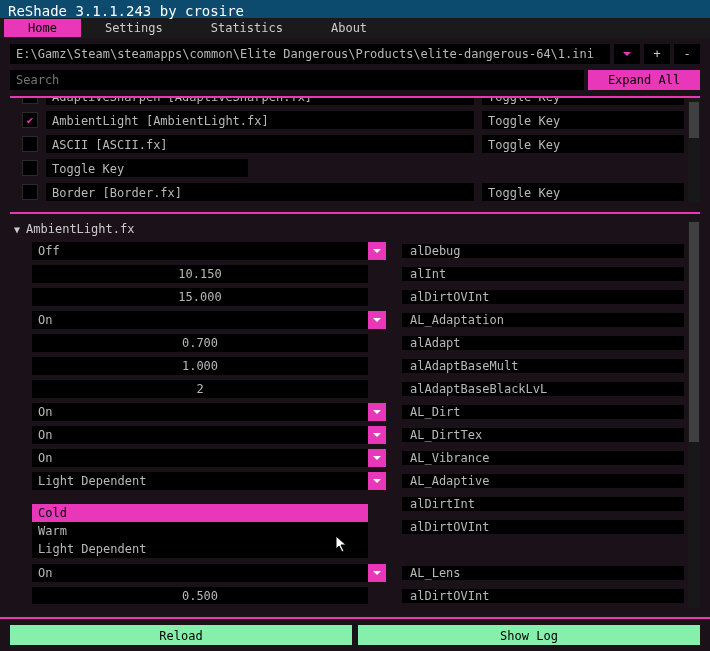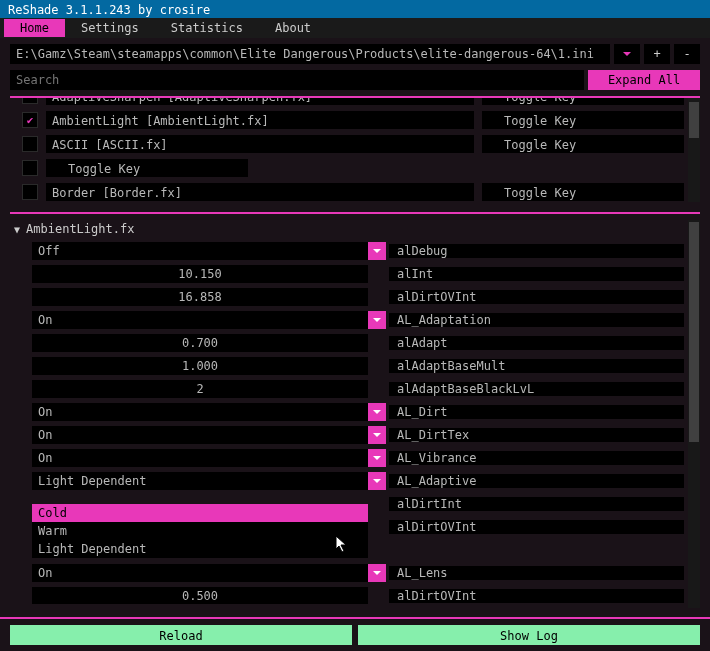--- a/index.html
+++ b/index.html
@@ -1,47 +1,47 @@
 <!DOCTYPE html>
 <html><head>
 <meta charset="utf-8">
 <style>
 * { box-sizing: border-box; margin: 0; padding: 0; font-family: "Lucida Console", Monaco, monospace; font-size: 12px; }
 body { background: #1a1218; color: #ccc; width: 710px; height: 651px; overflow: hidden; position: relative; }
 .window { position: relative; width: 100%; height: 100%; }
-.titlebar { background: #0369a1; color: #fff; padding: 3px 8px; font-size: 12px; height: 18px; }
+.titlebar { background: #0c4a6e; color: #fff; padding: 3px 8px; font-size: 14px; height: 18px; }
 .menubar { background: #1a1a1a; display: flex; height: 20px; align-items: center; padding: 0 4px; }
-.menuitem { color: #ccc; padding: 2px 16px; cursor: pointer; }
+.menuitem { color: #ccc; padding: 2px 24px; cursor: pointer; }
 .menuitem.active { background: #e838b9; color: #000; }
 .pathrow { display: flex; gap: 4px; padding: 6px 10px; }
 .pathinput { flex: 1; background: #000; color: #b8b8b8; border: none; padding: 4px 6px; height: 20px; }
 .sqbtn { width: 26px; height: 20px; background: #000; color: #ccc; display: flex; align-items: center; justify-content: center; cursor: pointer; }
 .sqbtn.tri svg { fill: #e838b9; }
 .searchrow { display: flex; gap: 4px; padding: 0 10px 6px 10px; }
 .searchinput { flex: 1; background: #000; color: #b8b8b8; border: none; padding: 4px 6px; height: 20px; }
 .expandbtn { width: 112px; height: 20px; background: #e838b9; color: #000; text-align: center; padding-top: 3px; cursor: pointer; }
 .panel { border-top: 2px solid #e838b9; margin: 0 10px; }
 .effectlist { height: 104px; overflow: hidden; position: relative; padding-right: 16px; }
 .effectrow { display: flex; align-items: center; gap: 8px; padding: 3px 0; }
 .chk { width: 16px; height: 16px; background: #000; border: 1px solid #2a2a2a; display: flex; align-items: center; justify-content: center; flex-shrink: 0; margin-left: 12px; }
 .chk.checked::after { content: "✔"; color: #e838b9; font-size: 11px; }
 .effectname { flex: 1; background: #000; color: #b8b8b8; padding: 3px 6px; height: 18px; }
-.togglekey { width: 202px; background: #000; color: #b8b8b8; padding: 3px 22px; height: 18px; }
+.togglekey { width: 202px; background: #000; color: #b8b8b8; padding: 3px 6px; height: 18px; }
 .scrollbar { position: absolute; right: 0; top: 0; width: 12px; height: 100%; background: #181818; }
 .scrollthumb { width: 10px; background: #404040; position: absolute; left: 1px; }
 .section { margin: 10px 10px 0 10px; border-top: 2px solid #e838b9; padding-top: 6px; height: 398px; position: relative; }
 .sectionhdr { display: flex; align-items: center; gap: 6px; padding: 2px 4px 6px 4px; color: #ccc; }
 .sectionhdr .tri { color: #ccc; font-size: 10px; }
 .params { padding-left: 22px; padding-right: 16px; overflow: hidden; height: 362px; position: relative; }
 .paramrow { display: flex; align-items: center; gap: 0; margin-bottom: 5px; height: 18px; }
 .paramval { width: 336px; background: #000; color: #b8b8b8; padding: 2px 6px; height: 18px; display: flex; align-items: center; position: relative; }
 .paramval.centered { justify-content: center; }
 .dropbtn { width: 18px; height: 18px; background: #e838b9; display: flex; align-items: center; justify-content: center; cursor: pointer; }
 .dropbtn svg { fill: #fff; width: 10px; height: 10px; }
-.paramlbl { flex: 1; background: #000; color: #b8b8b8; padding: 2px 8px; height: 14px; margin-left: 3px; display: flex; align-items: center; }
+.paramlbl { flex: 1; background: #000; color: #b8b8b8; padding: 2px 8px; height: 14px; margin-left: 16px; display: flex; align-items: center; }
 .spacer-nodrop { width: 18px; height: 18px; }
 .dropdown-menu { position: absolute; left: 22px; top: 262px; width: 336px; background: #000; z-index: 10; }
 .dropdown-menu .opt { padding: 2px 6px; height: 18px; color: #b8b8b8; display: flex; align-items: center; }
 .dropdown-menu .opt.sel { background: #e838b9; color: #000; }
 .cursor { position: absolute; left: 325px; top: 293px; z-index: 20; pointer-events: none; }
 .bottombar { position: absolute; bottom: 0; left: 0; right: 0; padding: 6px 10px; display: flex; gap: 6px; border-top: 2px solid #e838b9; background: #1a1218; }
 .bigbtn { flex: 1; background: #86efac; color: #000; text-align: center; padding: 4px 0; cursor: pointer; height: 20px; }
 </style>
 </head>
 <body>
@@ -132,21 +132,21 @@
             </svg>
           </div>
           <div class="paramlbl">alDebug</div>
         </div>
         <div class="paramrow">
           <div class="paramval centered">10.150</div>
           <div class="spacer-nodrop"></div>
           <div class="paramlbl">alInt</div>
         </div>
         <div class="paramrow">
-          <div class="paramval centered">16.858</div>
+          <div class="paramval centered">15.000</div>
           <div class="spacer-nodrop"></div>
           <div class="paramlbl">alDirtOVInt</div>
         </div>
         <div class="paramrow">
           <div class="paramval">On</div>
           <div class="dropbtn">
             <svg viewBox="0 0 10 10">
               <path d="M1 3 L5 7 L9 3 Z"></path>
             </svg>
           </div>

